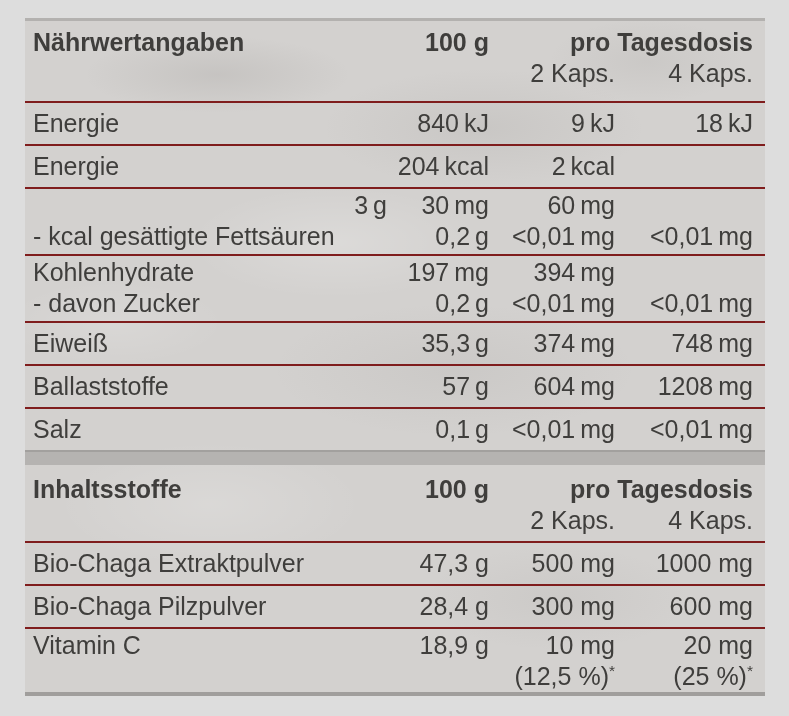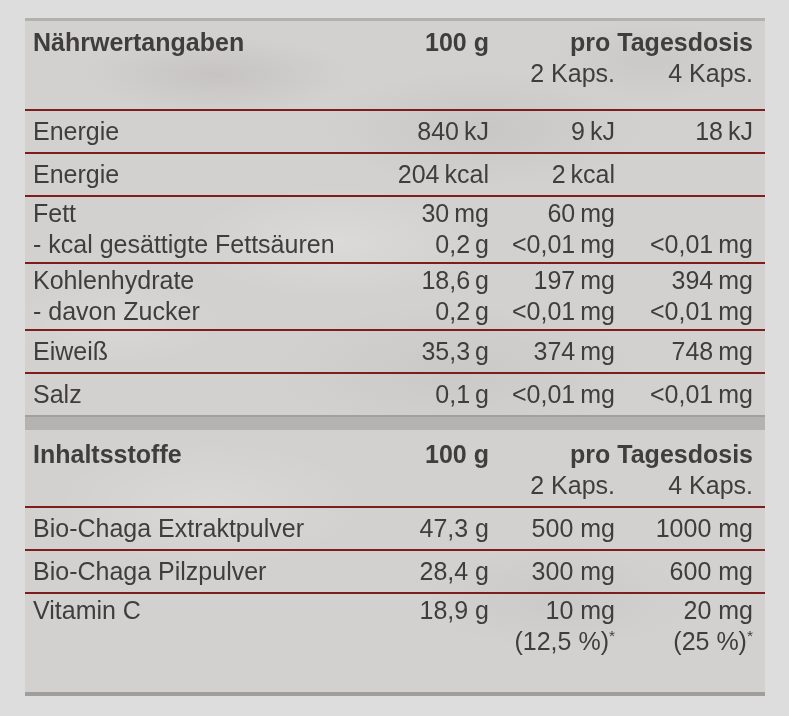--- a/index.html
+++ b/index.html
@@ -51,21 +51,21 @@
     display: grid;
     grid-template-columns: 1fr 102px 126px 138px;
     line-height: 31px;
     align-items: end;
   }
   .cell { white-space: nowrap; }
   .cell.num { text-align: right; }
   .cell.span2 { grid-column: 3 / 5; text-align: right; }
   .bold { font-weight: 700; }
   .hblock {
-    padding: 6px 12px 20px 8px;
+    padding: 6px 12px 12px 8px;
   }
   .hblock2 {
     padding: 9px 12px 5px 8px;
   }
   .row {
     border-top: 2px solid #7f1d1d;
     padding: 5px 12px 5px 8px;
   }
   .row.double {
     padding: 1px 12px 2px 8px;
@@ -115,56 +115,63 @@
       <div class="row">
         <div class="line">
           <div class="cell">Energie</div>
           <div class="cell num">204 kcal</div>
           <div class="cell num">2 kcal</div>
         </div>
       </div>
 
       <div class="row double">
         <div class="line">
-          <div class="cell">Fett</div>
+          <div class="cell num">3 g</div>
           <div class="cell num">30 mg</div>
           <div class="cell num">60 mg</div>
         </div>
         <div class="line">
           <div class="cell">- kcal gesättigte Fettsäuren</div>
           <div class="cell num">0,2 g</div>
           <div class="cell num">&lt;0,01 mg</div>
           <div class="cell num">&lt;0,01 mg</div>
         </div>
       </div>
 
       <div class="row double">
         <div class="line">
           <div class="cell">Kohlenhydrate</div>
-          <div class="cell num">18,6 g</div>
           <div class="cell num">197 mg</div>
           <div class="cell num">394 mg</div>
         </div>
         <div class="line">
           <div class="cell">- davon Zucker</div>
           <div class="cell num">0,2 g</div>
           <div class="cell num">&lt;0,01 mg</div>
           <div class="cell num">&lt;0,01 mg</div>
         </div>
       </div>
 
       <div class="row">
         <div class="line">
           <div class="cell">Eiweiß</div>
           <div class="cell num">35,3 g</div>
           <div class="cell num">374 mg</div>
           <div class="cell num">748 mg</div>
         </div>
       </div>
 
+      <div class="row">
+        <div class="line">
+          <div class="cell">Ballaststoffe</div>
+          <div class="cell num">57 g</div>
+          <div class="cell num">604 mg</div>
+          <div class="cell num">1208 mg</div>
+        </div>
+      </div>
 
       <div class="row">
         <div class="line">
           <div class="cell">Salz</div>
           <div class="cell num">0,1 g</div>
           <div class="cell num">&lt;0,01 mg</div>
           <div class="cell num">&lt;0,01 mg</div>
         </div>
       </div>
 

